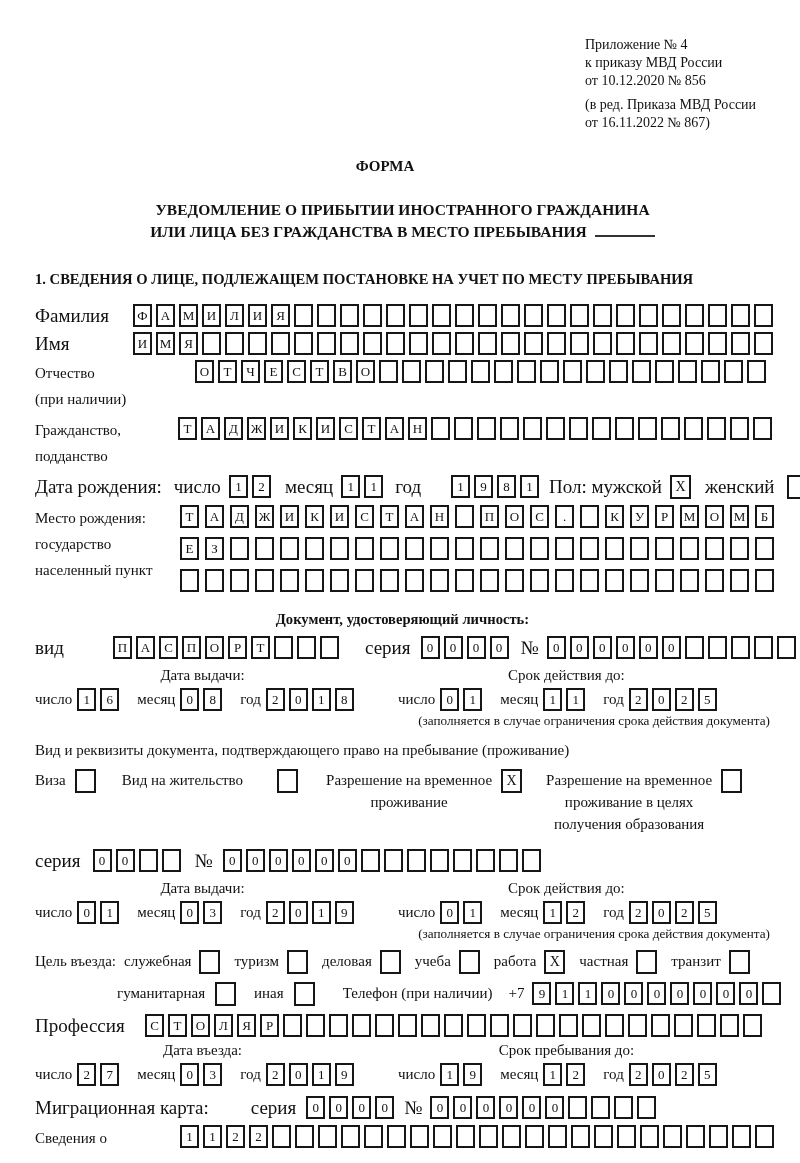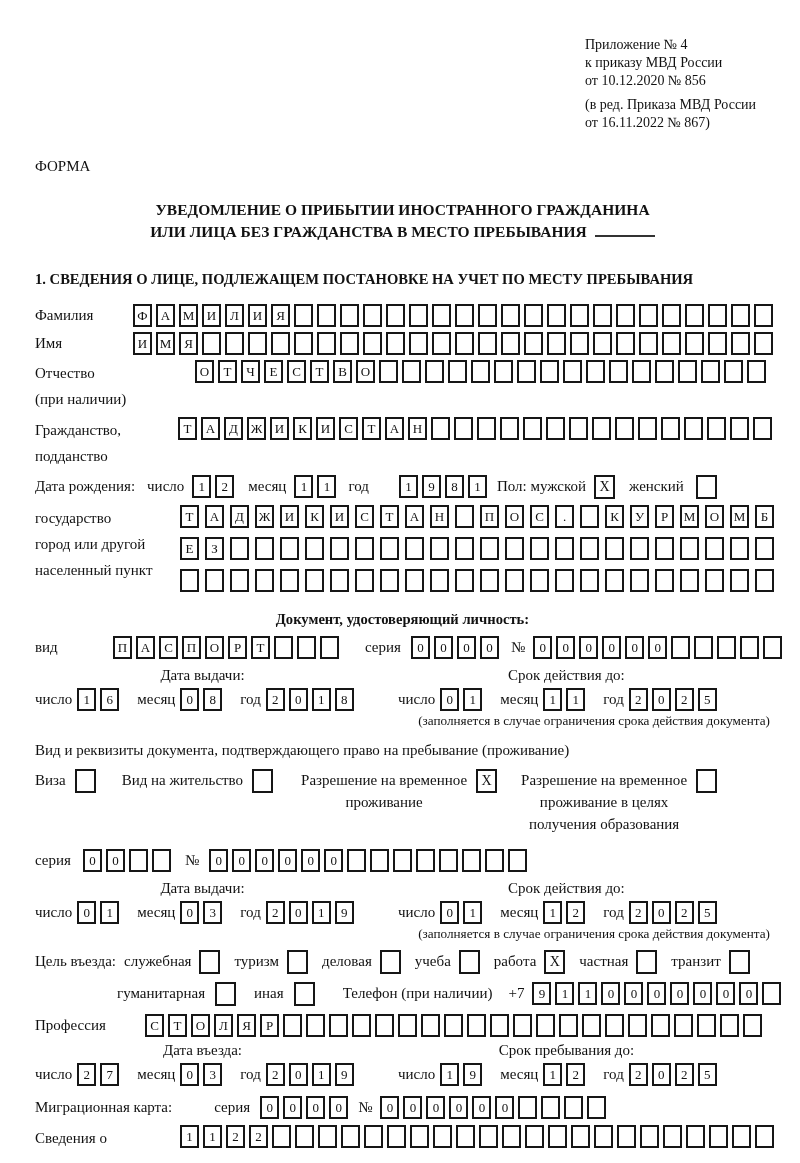--- a/index.html
+++ b/index.html
@@ -2,28 +2,28 @@
 <html><head>
 <meta charset="utf-8">
 <style>
   html,body{margin:0;padding:0;background:#fff;}
   body{width:800px;height:1163px;overflow:hidden;color:#111;
        font-family:"Liberation Serif", serif;position:relative;}
   .page{padding:36px 30px 0 35px;}
   
   .hdr{margin-left:550px;font-size:14px;line-height:18px;}
   .hdr .grp2{margin-top:6px;}
-  .forma{font-weight:normal;font-size:15px;text-align:left;margin:26px 35px 0 0;}
+  .forma{font-weight:bold;font-size:15px;text-align:center;margin:26px 35px 0 0;}
   
   .title{font-weight:bold;font-size:15.5px;text-align:center;margin-top:24px;line-height:22px;}
   .uline{display:inline-block;width:60px;border-bottom:2px solid #333;height:14px;margin-left:8px;}
   .sect{font-weight:bold;font-size:14.6px;margin-top:28px;margin-bottom:16px;}
   
   .row{display:flex;align-items:flex-start;margin-bottom:5px;}
-  .lbl{font-size:15px;line-height:23px;white-space:nowrap;flex:none;}
+  .lbl{font-size:19px;line-height:23px;white-space:nowrap;flex:none;}
   .lblblock{flex:none;font-size:15px;line-height:26px;}
   .cells{white-space:nowrap;line-height:0;}
   .cell{display:inline-block;width:15px;height:19px;border:2px solid #161616;margin-right:4px;
         text-align:center;font-size:13px;line-height:19px;vertical-align:top;}
   .wide .cell{margin-right:6px;}
   .cellrow{margin-bottom:9px;white-space:nowrap;line-height:0;}
   .cbox{display:inline-block;width:17px;height:20px;border:2px solid #161616;text-align:center;
         font-size:14px;line-height:20px;vertical-align:top;flex:none;}
   
   .w-surname{width:98px;} .w-patr{width:160px;} .w-citiz{width:143px;}
@@ -107,22 +107,22 @@
     <span class="lbl" style="margin-right:6px;">год</span>
     <span class="cells" style="margin-right:6px;padding-left:24px;"><span class="cell">1</span><span class="cell">9</span><span class="cell">8</span><span class="cell">1</span></span>
     <span class="lbl" style="margin-right:8px;">Пол: мужской</span>
     <span class="cbox" style="margin-right:14px;">X</span>
     <span class="lbl" style="margin-right:12px;">женский</span>
     <span class="cbox"></span>
   </div>
 
   <div class="row mt6">
     <span class="lblblock w-birthpl">
+      <div>Место рождения:</div>
       <div>государство</div>
-      <div>город или другой</div>
       <div>населенный пункт</div>
     </span>
     <span>
       <div class="cellrow wide"><span class="cell">Т</span><span class="cell">А</span><span class="cell">Д</span><span class="cell">Ж</span><span class="cell">И</span><span class="cell">К</span><span class="cell">И</span><span class="cell">С</span><span class="cell">Т</span><span class="cell">А</span><span class="cell">Н</span><span class="cell"></span><span class="cell">П</span><span class="cell">О</span><span class="cell">С</span><span class="cell">.</span><span class="cell"></span><span class="cell">К</span><span class="cell">У</span><span class="cell">Р</span><span class="cell">М</span><span class="cell">О</span><span class="cell">М</span><span class="cell">Б</span></div>
       <div class="cellrow wide"><span class="cell">Е</span><span class="cell">З</span><span class="cell"></span><span class="cell"></span><span class="cell"></span><span class="cell"></span><span class="cell"></span><span class="cell"></span><span class="cell"></span><span class="cell"></span><span class="cell"></span><span class="cell"></span><span class="cell"></span><span class="cell"></span><span class="cell"></span><span class="cell"></span><span class="cell"></span><span class="cell"></span><span class="cell"></span><span class="cell"></span><span class="cell"></span><span class="cell"></span><span class="cell"></span><span class="cell"></span></div>
       <div class="cellrow wide"><span class="cell"></span><span class="cell"></span><span class="cell"></span><span class="cell"></span><span class="cell"></span><span class="cell"></span><span class="cell"></span><span class="cell"></span><span class="cell"></span><span class="cell"></span><span class="cell"></span><span class="cell"></span><span class="cell"></span><span class="cell"></span><span class="cell"></span><span class="cell"></span><span class="cell"></span><span class="cell"></span><span class="cell"></span><span class="cell"></span><span class="cell"></span><span class="cell"></span><span class="cell"></span><span class="cell"></span></div>
     </span>
   </div>
 
   <div class="dochead">Документ, удостоверяющий личность:</div>
@@ -159,21 +159,21 @@
     </div>
   </div>
   <div class="note">(заполняется в случае ограничения срока действия документа)</div>
 
   <div class="intro">Вид и реквизиты документа, подтверждающего право на пребывание (проживание)</div>
   <div class="opts">
     <div class="opt">
       <span class="olbl">Виза</span>
       <span class="cbox"></span>
     </div>
-    <div class="opt" style="margin-left:26px;">
+    <div class="opt" style="margin-left:26px;gap:25px;">
       <span class="olbl">Вид на жительство</span>
       <span class="cbox"></span>
     </div>
     <div class="opt" style="margin-left:28px;">
       <span class="olbl">
         <div>Разрешение на временное</div>
         <div>проживание</div>
       </span>
       <span class="cbox">X</span>
     </div>

